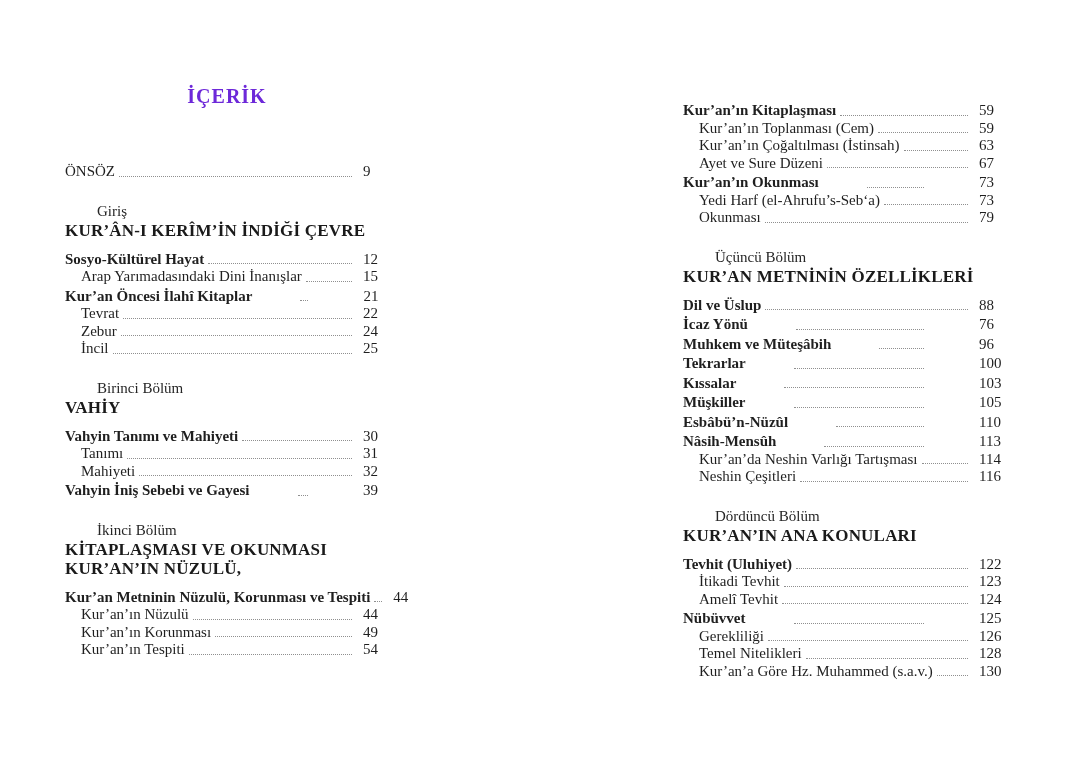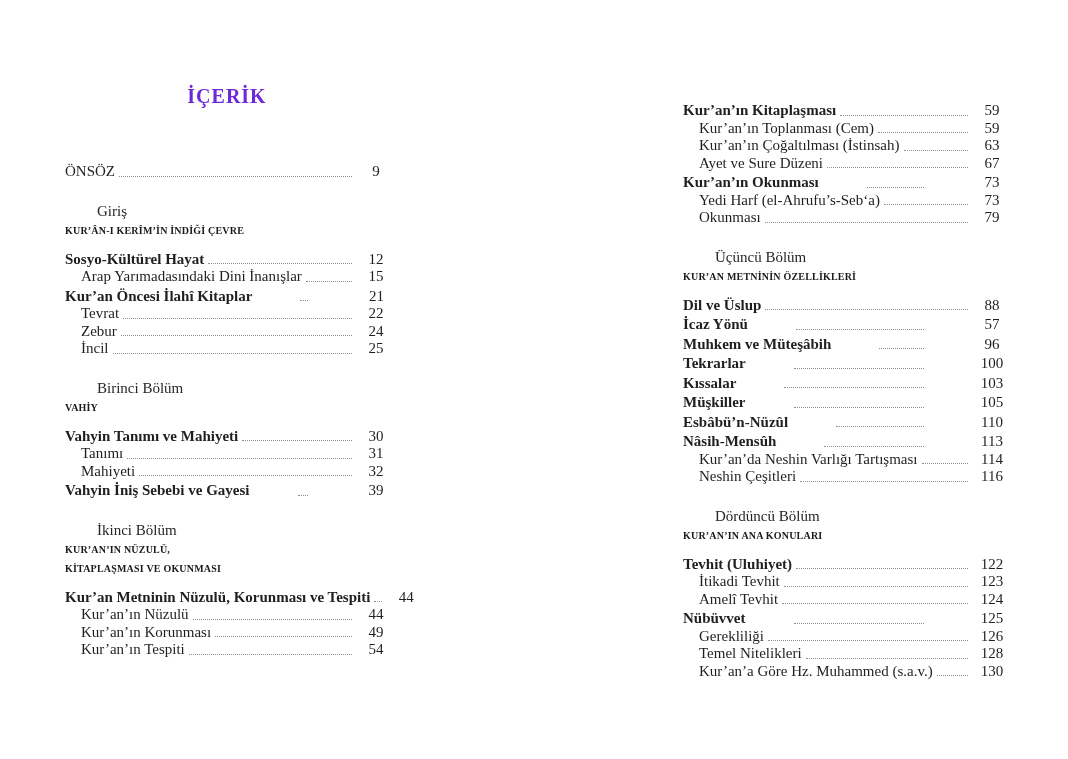--- a/index.html
+++ b/index.html
@@ -22,21 +22,21 @@
     line-height: 22px;
     text-align: center;
     letter-spacing: 1px;
     margin-bottom: 56px;
     color: #6d28d9;
   }
 
   .section-heading { margin-top: 21px; margin-bottom: 11px; }
   .kicker { font-size: 15px; line-height: 19px; color: #262626; margin-left: 32px; }
   .section-title {
-    font-size: 10px;
+    font-size: 17px;
     font-weight: bold;
     line-height: 19px;
     letter-spacing: 0.2px;
     color: #1a1a1a;
   }
 
   .row {
     display: flex;
     align-items: flex-end;
     line-height: 17.5px;
@@ -49,21 +49,21 @@
   .leader {
     flex: 1;
     min-width: 8px;
     border-bottom: 1px dotted #8f8f8f;
     margin: 0 11px 4px 4px;
     align-self: flex-end;
   }
   .pagenum {
     flex-shrink: 0;
     min-width: 26px;
-    text-align: center;
+    text-align: left;
     font-weight: normal;
   }
 </style>
 </head>
 <body>
 
 <div class="page">
   <div class="col col-left">
     <h1 class="page-title">İÇERİK</h1>
   <div class="entries">
@@ -130,22 +130,22 @@
           <span class="pagenum">32</span>
         </div>
         <div class="row bold">
           <span class="label">Vahyin İniş Sebebi ve Gayesi</span>
           <span class="leader"></span>
           <span class="pagenum">39</span>
         </div>
       </div>
       <div class="section-heading">
         <div class="kicker">İkinci Bölüm</div>
+        <div class="section-title">KİTAPLAŞMASI VE OKUNMASI</div>
         <div class="section-title">KUR’AN’IN NÜZULÜ,</div>
-        <div class="section-title">KİTAPLAŞMASI VE OKUNMASI</div>
       </div>
       <div class="entries">
         <div class="row bold">
           <span class="label">Kur’an Metninin Nüzulü, Korunması ve Tespiti</span>
           <span class="leader"></span>
           <span class="pagenum">44</span>
         </div>
         <div class="row sub">
           <span class="label">Kur’an’ın Nüzulü</span>
           <span class="leader"></span>
@@ -207,21 +207,21 @@
       </div>
       <div class="entries">
         <div class="row bold">
           <span class="label">Dil ve Üslup</span>
           <span class="leader"></span>
           <span class="pagenum">88</span>
         </div>
         <div class="row bold">
           <span class="label">İcaz Yönü</span>
           <span class="leader"></span>
-          <span class="pagenum">57</span>
+          <span class="pagenum">76</span>
         </div>
         <div class="row bold">
           <span class="label">Muhkem ve Müteşâbih</span>
           <span class="leader"></span>
           <span class="pagenum">96</span>
         </div>
         <div class="row bold">
           <span class="label">Tekrarlar</span>
           <span class="leader"></span>
           <span class="pagenum">100</span>

